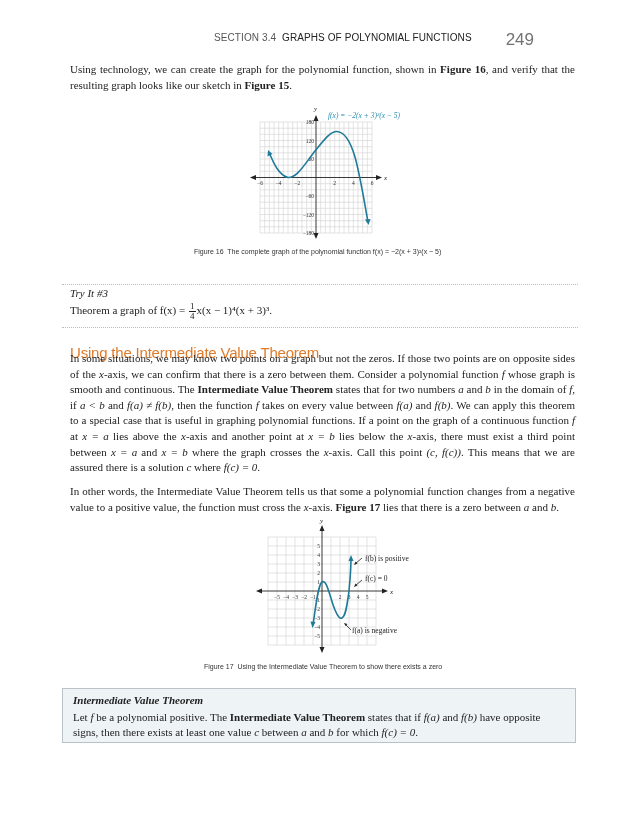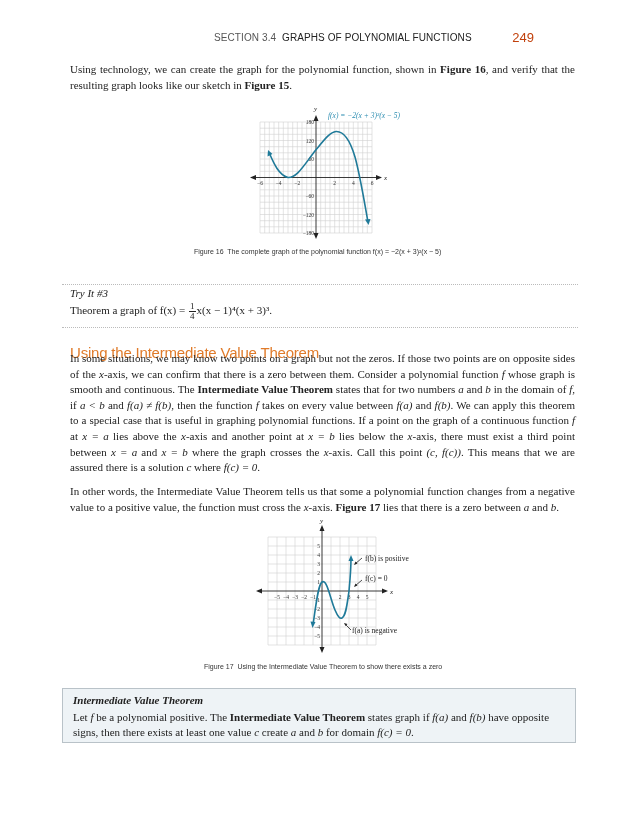--- a/index.html
+++ b/index.html
@@ -1,21 +1,21 @@
 <!DOCTYPE html>
 <html><head>
 <meta charset="utf-8">
 <style>
   html, body { margin: 0; padding: 0; background: #ffffff; }
   body { width: 630px; height: 815px; position: relative; overflow: hidden; font-family: "Liberation Serif", serif; color: #222; }
   .header { position: absolute; top: 30px; left: 0; width: 584px; height: 16px; }
   .header-title { position: absolute; left: 214px; top: 2px; font-family: "Liberation Sans", sans-serif; font-size: 10px; color: #333; letter-spacing: 0.1px; white-space: nowrap; }
   .header-title .sec { font-weight: normal; color: #555; }
   .header-title .bold { font-weight: normal; color: #222; }
-  .page-num { position: absolute; right: 50px; top: 0px; font-family: "Liberation Sans", sans-serif; font-size: 13px; color: #c2410c; }
+  .page-num { position: absolute; right: 50px; top: 0px; font-family: "Liberation Sans", sans-serif; font-size: 17px; color: #737373; }
   p, .para { margin: 0; font-size: 11px; line-height: 15.6px; }
   .para { position: absolute; left: 70px; width: 505px; text-align: justify; }
   .para b { font-weight: bold; }
   .para i { font-style: italic; }
   .fig { position: absolute; }
   .caption { position: absolute; font-family: "Liberation Sans", sans-serif; font-size: 7px; color: #333; white-space: nowrap; }
   .divider { position: absolute; left: 62px; width: 516px; border-top: 1px dotted #bbb; height: 0; }
   .tryit-label { position: absolute; left: 70px; top: 287px; font-style: italic; font-size: 11px; }
   .tryit-text { position: absolute; left: 70px; top: 302px; font-size: 11px; white-space: nowrap; }
   .frac { display: inline-block; vertical-align: middle; text-align: center; font-size: 9px; line-height: 9px; margin: 0 1px; }
@@ -219,15 +219,15 @@
   <text x="352" y="633" font-size="7.5" fill="#222">f(a) is negative</text>
 </svg>
 
 <div class="caption" style="left:204px; top:663px;">
   <span>Figure 17</span>&nbsp; <span>Using the Intermediate Value Theorem to show there exists a zero</span>
 </div>
 
 <div class="theorem-box">
   <div class="theorem-title">Intermediate Value Theorem</div>
   <div class="theorem-text">
-    <span>Let </span><i>f</i><span> be a polynomial positive. The </span><b>Intermediate Value Theorem</b><span> states graph if </span><i>f(a)</i><span> and </span><i>f(b)</i><span> have opposite signs, then there exists at least one value </span><i>c</i><span> create </span><i>a</i><span> and </span><i>b</i><span> for domain </span><i>f(c) = 0</i><span>.</span>
+    <span>Let </span><i>f</i><span> be a polynomial positive. The </span><b>Intermediate Value Theorem</b><span> states that if </span><i>f(a)</i><span> and </span><i>f(b)</i><span> have opposite signs, then there exists at least one value </span><i>c</i><span> between </span><i>a</i><span> and </span><i>b</i><span> for which </span><i>f(c) = 0</i><span>.</span>
   </div>
 </div>
 
 </body></html>

